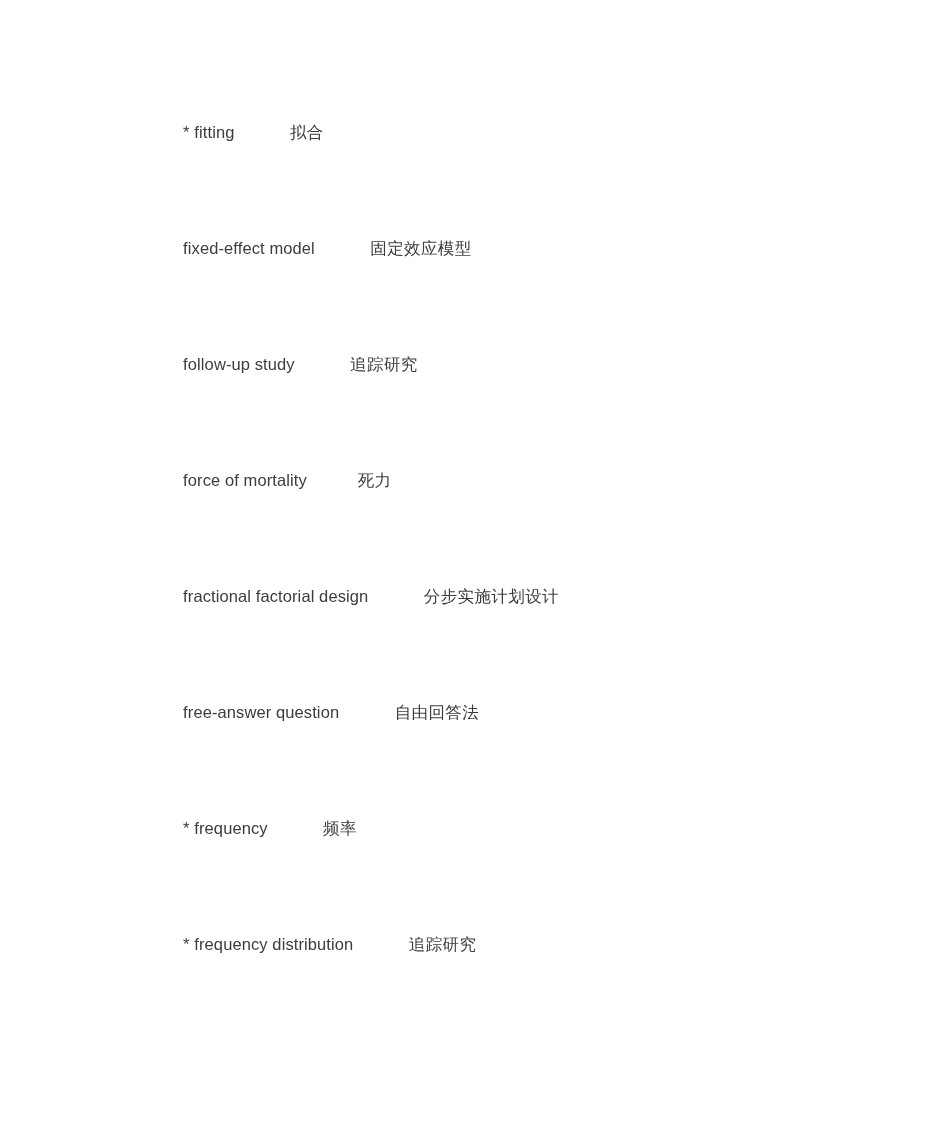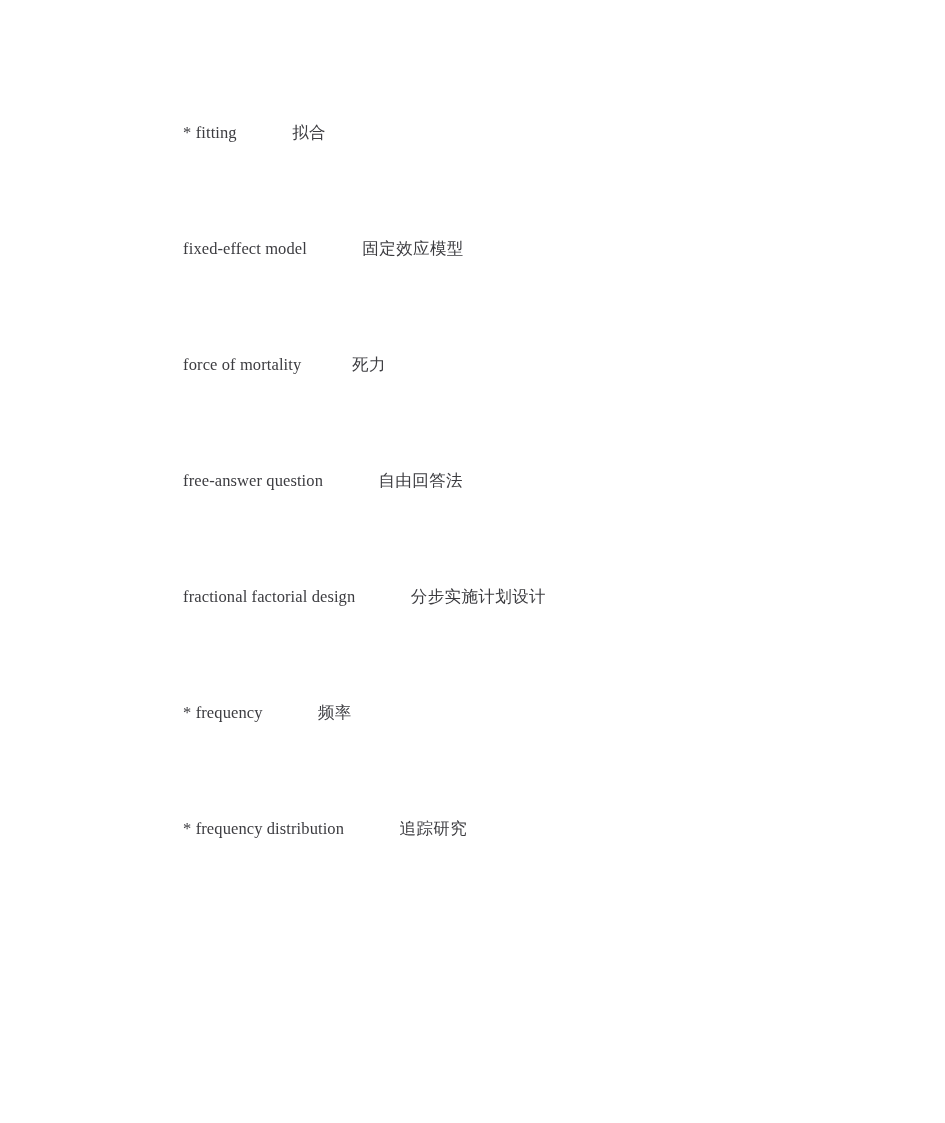--- a/index.html
+++ b/index.html
@@ -35,21 +35,21 @@
     margin: 0 0 47px 0;
     white-space: pre;
     -webkit-font-smoothing: antialiased;
   }
 
   .entry-line:last-child {
     margin-bottom: 0;
   }
 
   .term-en {
-    font-family: Liberation Serif, serif;
+    font-family: Liberation Sans, sans-serif;
   }
 
   .gap {
     display: inline-block;
     white-space: pre;
   }
 
   .term-zh {
     font-family: "DejaVu Sans", "Liberation Sans", sans-serif;
     letter-spacing: 0.4px;
@@ -63,31 +63,34 @@
   <div class="glossary-body">
 
     <p class="entry-line">
       <span class="term-en">* fitting</span><span class="gap">     </span><span class="term-zh">拟合</span>
     </p>
 
     <p class="entry-line">
       <span class="term-en">fixed-effect model</span><span class="gap">     </span><span class="term-zh">固定效应模型</span>
     </p>
 
+    <p class="entry-line">
+      <span class="term-en">follow-up study</span><span class="gap">     </span><span class="term-zh">追踪研究</span>
+    </p>
 
     <p class="entry-line">
       <span class="term-en">force of mortality</span><span class="gap">    </span><span class="term-zh">死力</span>
     </p>
 
     <p class="entry-line">
-      <span class="term-en">free-answer question</span><span class="gap">     </span><span class="term-zh">自由回答法</span>
+      <span class="term-en">fractional factorial design</span><span class="gap">     </span><span class="term-zh">分步实施计划设计</span>
     </p>
 
     <p class="entry-line">
-      <span class="term-en">fractional factorial design</span><span class="gap">     </span><span class="term-zh">分步实施计划设计</span>
+      <span class="term-en">free-answer question</span><span class="gap">     </span><span class="term-zh">自由回答法</span>
     </p>
 
     <p class="entry-line">
       <span class="term-en">* frequency</span><span class="gap">     </span><span class="term-zh">频率</span>
     </p>
 
     <p class="entry-line">
       <span class="term-en">* frequency distribution</span><span class="gap">     </span><span class="term-zh">追踪研究</span>
     </p>
 

